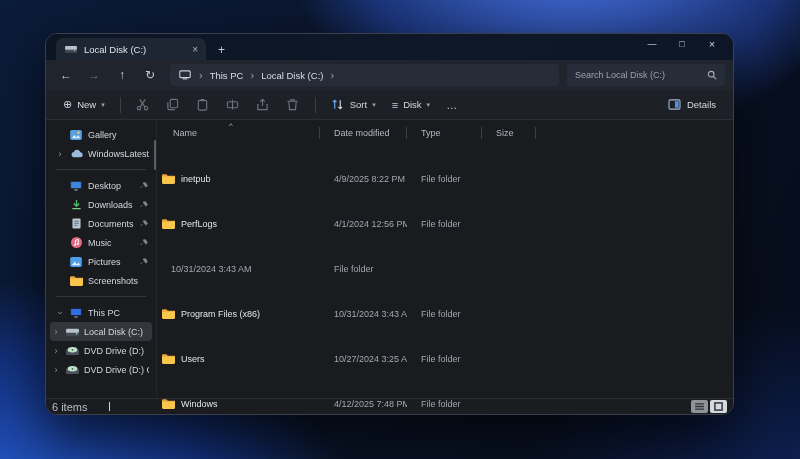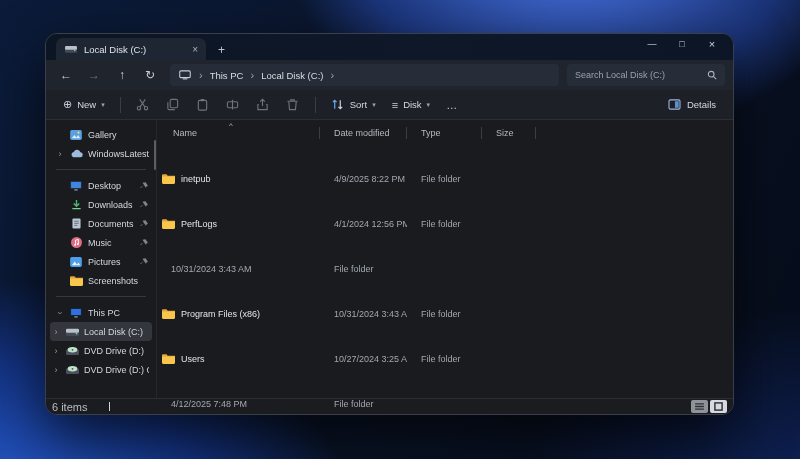--- a/index.html
+++ b/index.html
@@ -462,20 +462,29 @@
               </svg>
             </span>
             <span>Users</span>
           </div>
         <div class="fcell dim">10/27/2024 3:25 AM</div>
         <div class="fcell dim">File folder</div>
         <div class="fcell dim"></div>
         <div></div>
       </div>
       <div class="fgrid frow">
+        <div class="fcell name">
+            <span>
+              <svg width="13" height="10" viewBox="0 0 16 12">
+                <path fill="#e8a33d" d="M0 1.5C0 .7.7 0 1.5 0h4l1.5 2H16v1.5H0z"></path>
+                <path fill="#f7c64b" d="M0 3h16v7.5c0 .8-.7 1.5-1.5 1.5h-13C.7 12 0 11.3 0 10.5z"></path>
+              </svg>
+            </span>
+            <span>Windows</span>
+          </div>
         <div class="fcell dim">4/12/2025 7:48 PM</div>
         <div class="fcell dim">File folder</div>
         <div class="fcell dim"></div>
         <div></div>
       </div>
     </div>
   </div>
 
   <div class="statusbar">
     <span>6 items</span>

